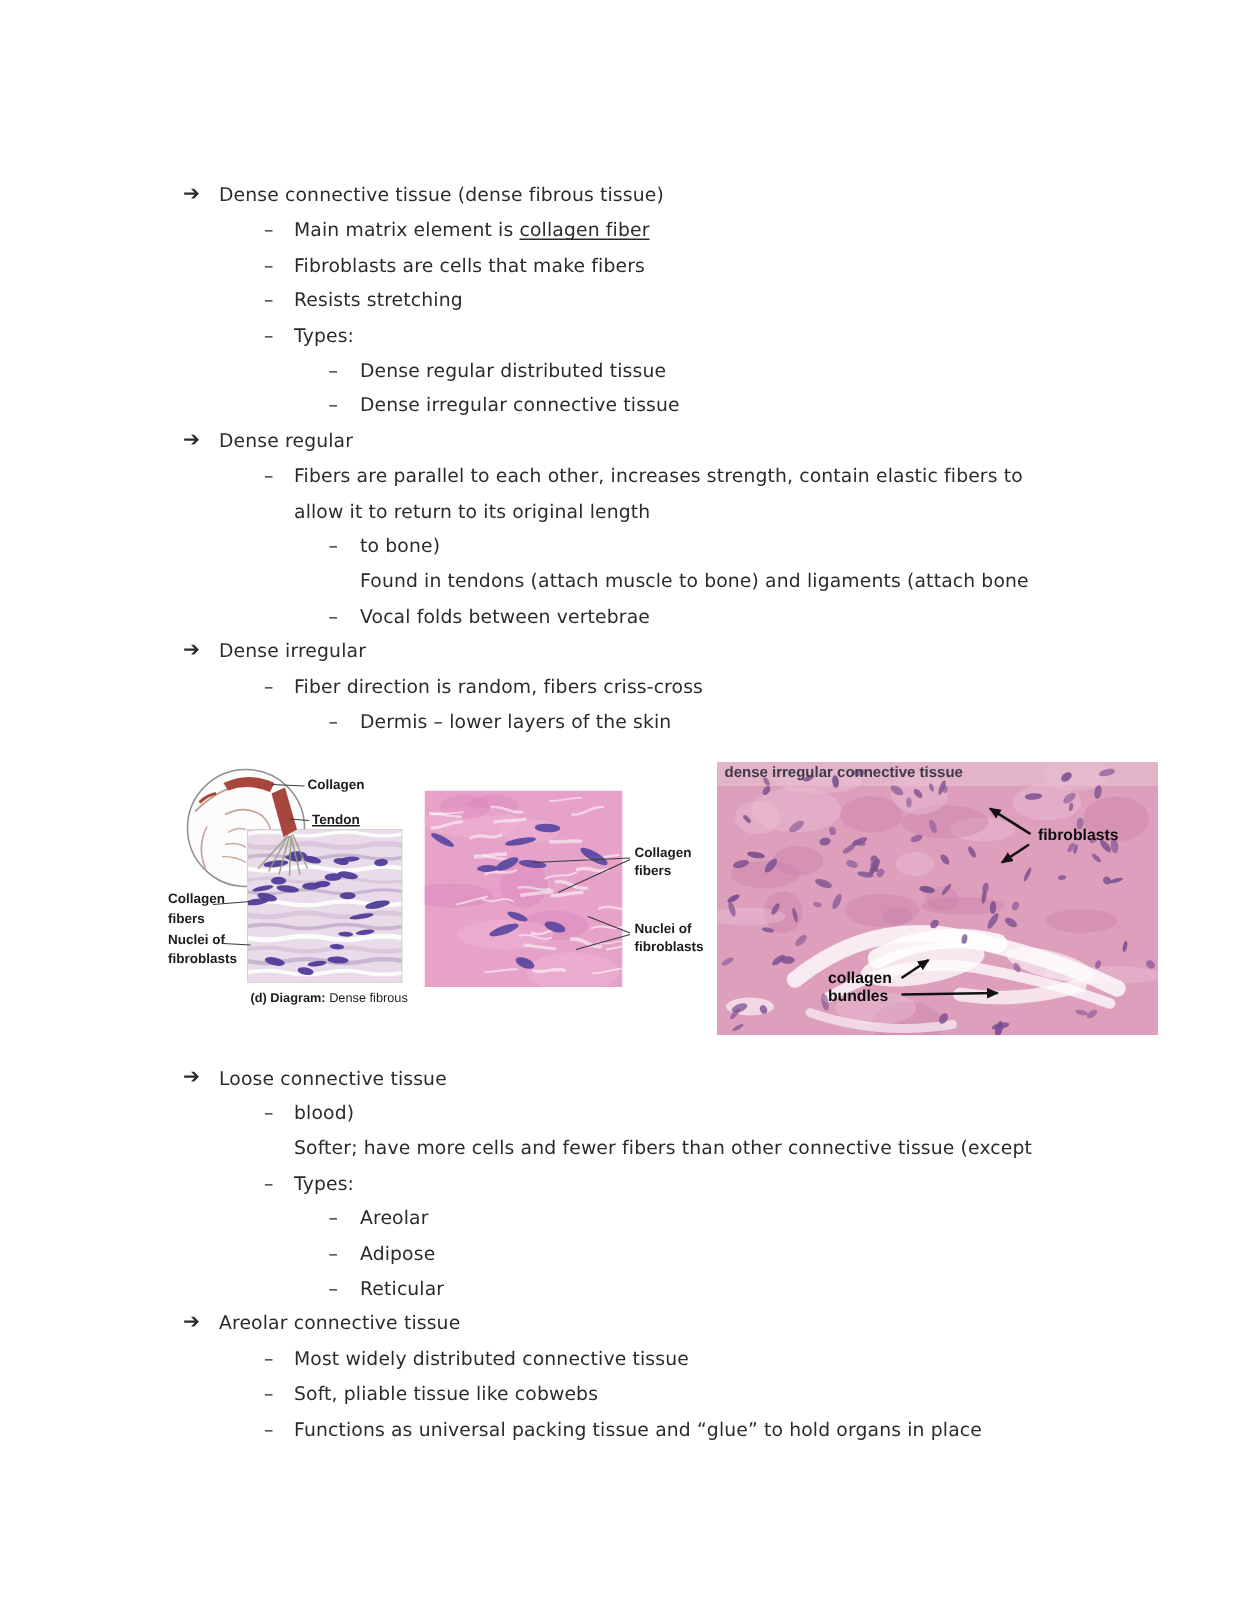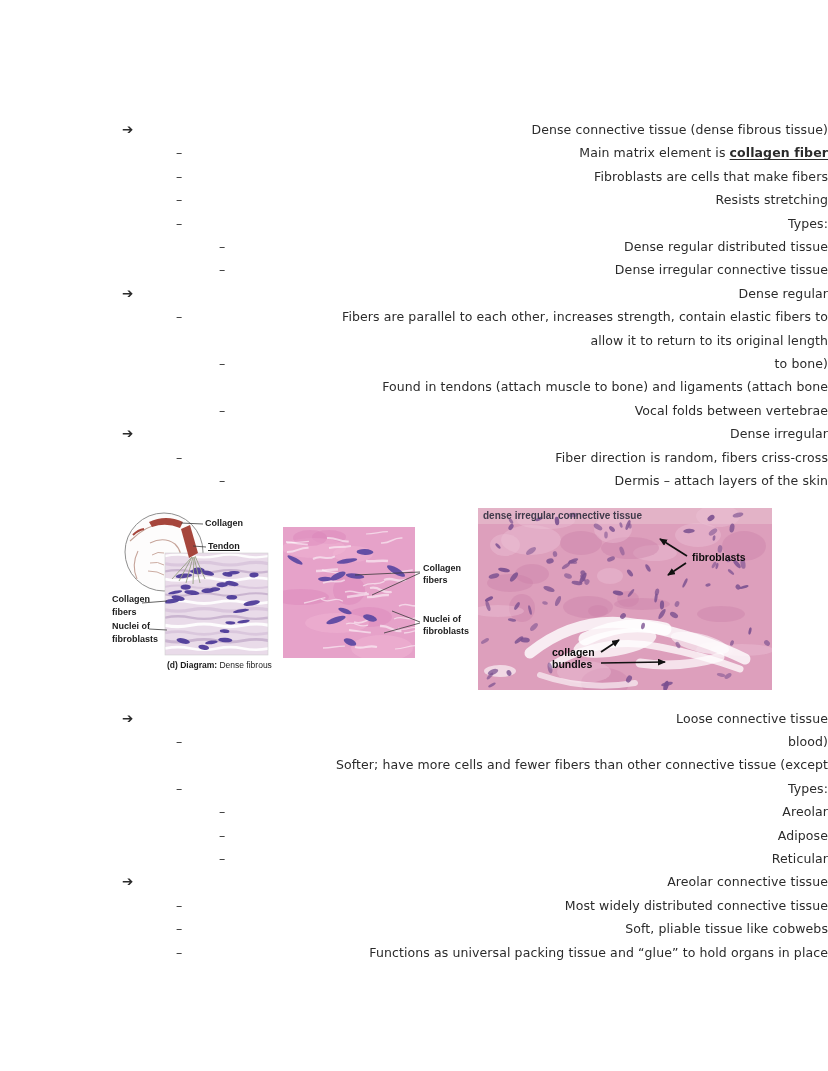--- a/index.html
+++ b/index.html
@@ -10,23 +10,23 @@
   
   #notes-top{padding-top:118px;}
   .row{display:flex;align-items:flex-start;}
   .row.l1{margin-left:122px;}
   .row.l2{margin-left:176px;}
   .row.l3{margin-left:219px;}
   .marker{flex:0 0 auto;line-height:23.4px;font-size:12.5px;}
   .l1 .marker{width:24px;font-size:13.5px;font-weight:bold;}
   .l2 .marker{width:20px;}
   .l3 .marker{width:21px;}
-  .txt{flex:1 1 auto;text-align:right;}
+  .txt{flex:1 1 auto;}
   .ln{font-size:12.5px;line-height:23.4px;white-space:nowrap;letter-spacing:.1px;}
-  .u{text-decoration:underline;text-underline-offset:2px;font-weight:bold;}
+  .u{text-decoration:underline;text-underline-offset:2px;}
   
   #figures{position:relative;height:214px;width:828px;}
   #fig-art{position:absolute;left:0;top:0;}
   .figlabel{position:absolute;font-family:"Liberation Sans",sans-serif;font-weight:bold;color:#1c1c1c;font-size:9px;line-height:13.5px;white-space:nowrap;}
   .figlabel.small{line-height:12.5px;}
   .figcap{position:absolute;font-family:"Liberation Sans",sans-serif;font-size:8.5px;line-height:11px;color:#1c1c1c;}
   #irr-title{position:absolute;left:483px;top:17px;font-family:"Liberation Sans",sans-serif;font-weight:bold;font-size:10px;color:#3f3a4a;white-space:nowrap;}
   .irrlabel{position:absolute;font-family:"Liberation Sans",sans-serif;font-weight:bold;font-size:10.5px;line-height:12px;color:#0d0d0d;white-space:nowrap;}
 </style>
 </head>
@@ -109,21 +109,21 @@
   </div>
   <div class="row l2">
     <span class="marker">–</span>
     <div class="txt">
         <div class="ln">Fiber direction is random, fibers criss-cross</div>
       </div>
   </div>
   <div class="row l3">
     <span class="marker">–</span>
     <div class="txt">
-        <div class="ln">Dermis – attach layers of the skin</div>
+        <div class="ln">Dermis – lower layers of the skin</div>
       </div>
   </div>
 </div>
 
 <div id="figures">
   <svg id="fig-art" width="828" height="214" viewBox="0 0 828 214">
     <defs>
       <clipPath id="clipSq1">
           <rect x="165" y="60" width="103" height="102"></rect>
         </clipPath>

